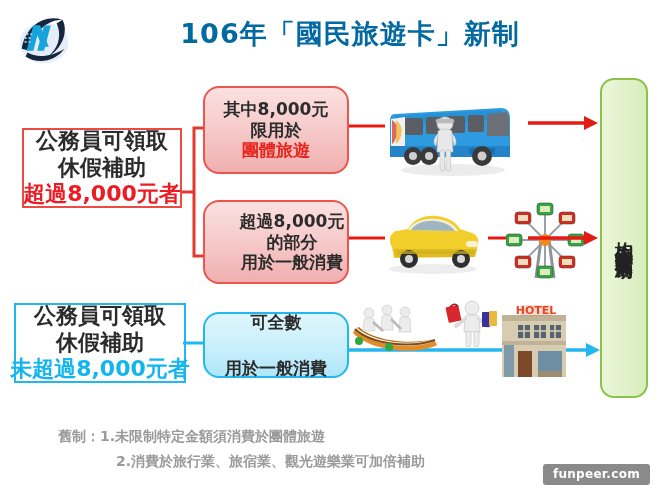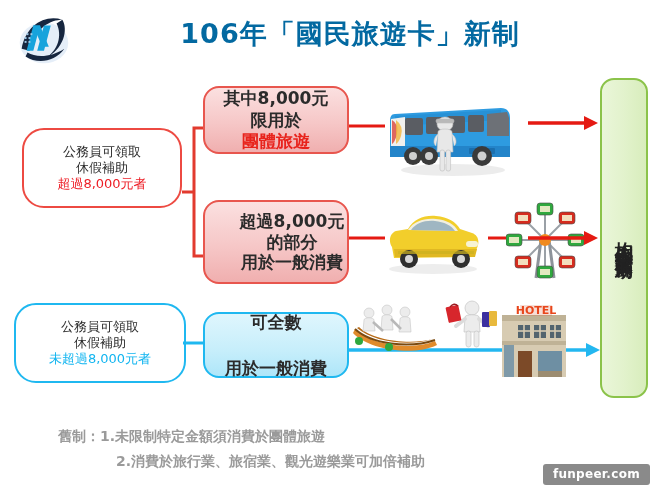--- a/index.html
+++ b/index.html
@@ -30,23 +30,22 @@
     box-sizing:border-box;
     display:flex;flex-direction:column;
     align-items:center;justify-content:center;
     text-align:center;
     line-height:1.22;
   }
   .box .ln{display:block;white-space:nowrap;}
 
   
   .cond{
-    font-size:13px;font-weight:normal;color:#2b2b2b;
+    font-size:22px;font-weight:bold;color:#2b2b2b;
     background:#ffffff;
-    border-radius:22px;
   }
   .cond-red{border:2px solid #ED4A42;}
   .cond-blue{border:2px solid #1FB8F0;}
   .hl-red{color:#ED1C24;}
   .hl-blue{color:#12B5F0;}
 
   
   .pill{
     border-radius:16px;
     font-size:17px;font-weight:bold;color:#2b2b2b;
@@ -140,21 +139,21 @@
   </div>
 
   <svg class="conn" style="left:182px;top:100px;width:32px;height:185px;">
     <path d="M1 92 H12 M12 92 V28 H30 M12 92 V156 H30" stroke="#E23A2E" stroke-width="3" fill="none" stroke-linecap="square"></path>
   </svg>
 
   <svg class="conn" style="left:182px;top:330px;width:32px;height:26px;">
     <path d="M1 13 H32" stroke="#1FB8F0" stroke-width="3" fill="none"></path>
   </svg>
 
-  <div class="box pill pill-red" style="left:203px;top:86px;width:146px;height:68px;justify-content:space-between;">
+  <div class="box pill pill-red" style="left:203px;top:86px;width:146px;height:88px;">
     <span class="ln">其中8,000元</span>
     <span class="ln">限用於</span>
     <span class="ln hl-red">團體旅遊</span>
   </div>
 
   <div class="box pill pill-red" style="left:203px;top:200px;width:146px;height:84px;padding-left:32px;">
     <span class="ln">超過8,000元</span>
     <span class="ln">的部分</span>
     <span class="ln">用於一般消費</span>
   </div>

